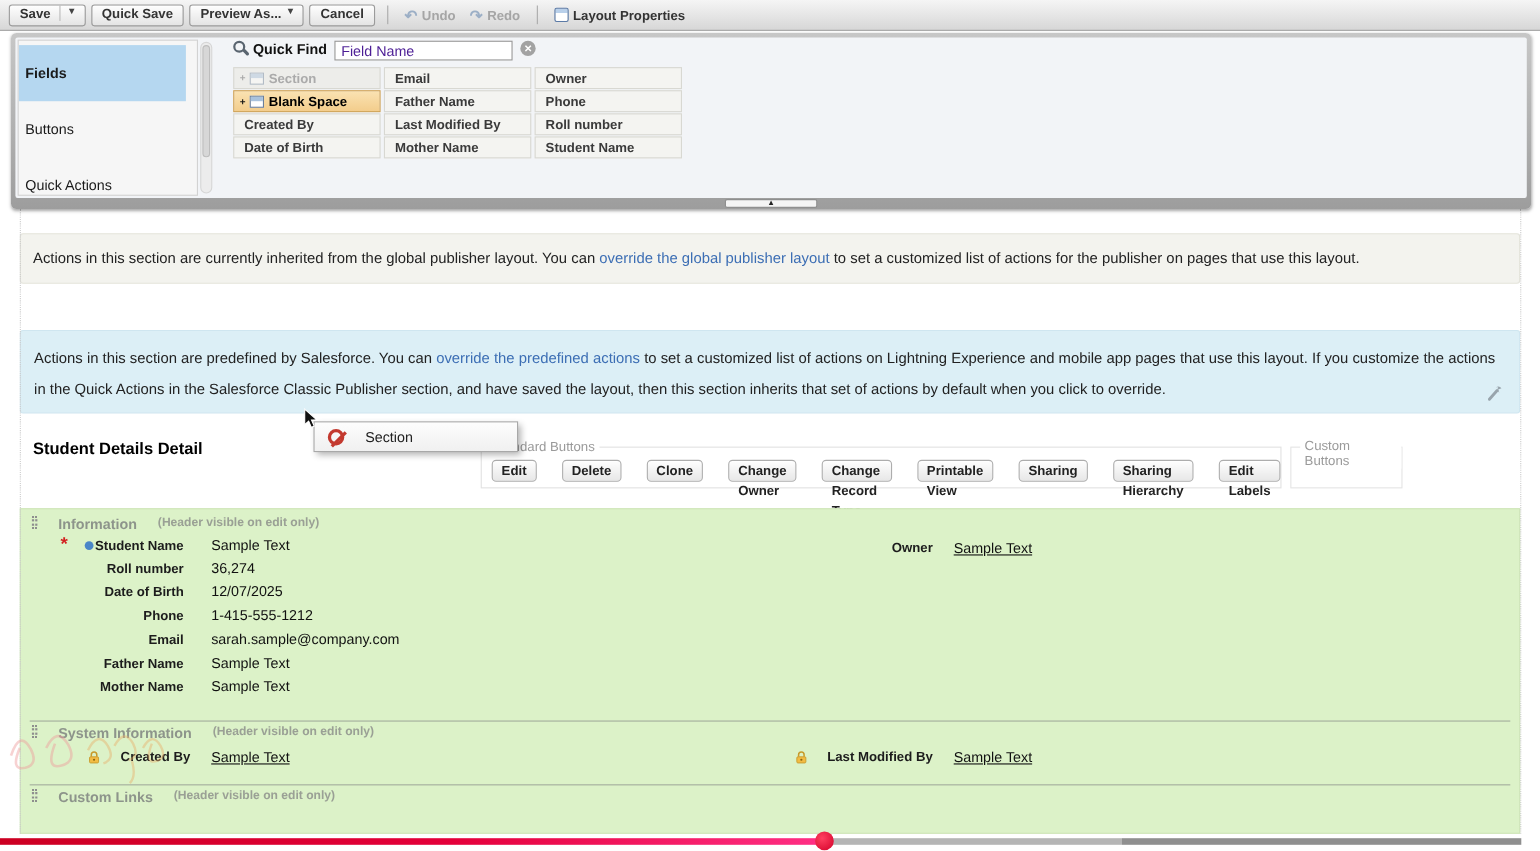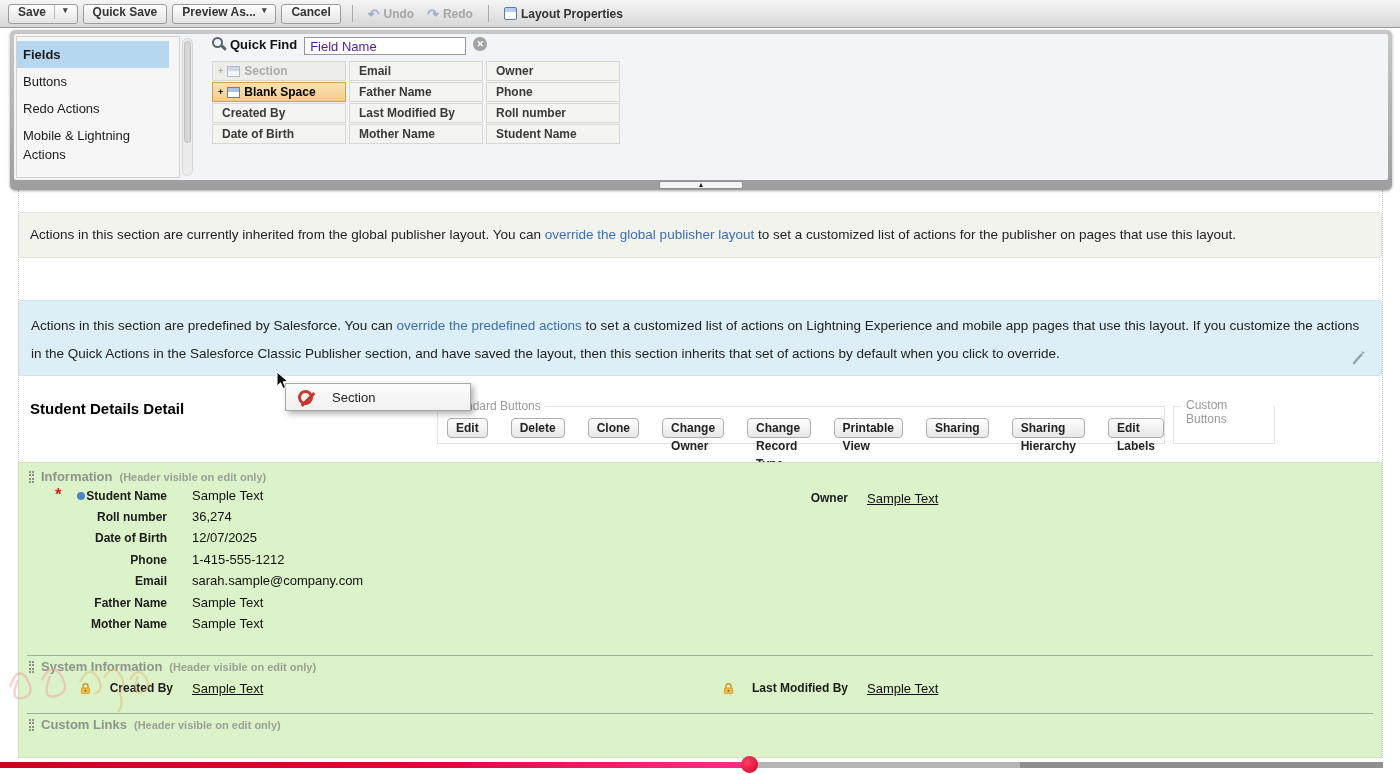--- a/index.html
+++ b/index.html
@@ -27,21 +27,21 @@
   
   .panel{position:absolute;left:10px;top:30px;width:1382px;height:160px;z-index:20;
     background:linear-gradient(#c7c7c7,#9d9d9d);border-radius:5px;box-shadow:0 1px 3px rgba(0,0,0,.35)}
   .panel-in{position:absolute;left:4px;top:4px;right:4px;bottom:10px;background:#f2f4f7;border-radius:2px;overflow:hidden}
   .pill{position:absolute;left:50%;transform:translateX(-50%);bottom:1px;width:84px;height:8px;
     background:#f4f4f4;border:1px solid #8f8f8f;border-radius:2px;text-align:center}
   .pill span{display:block;font-size:7px;line-height:6px;color:#222}
 
   .sidebar{position:absolute;left:2px;top:2px;width:164px;height:142px;background:#f6f6f6;
     border:1px solid #d2d2d2;overflow:hidden;padding-top:4px}
-  .sb-item{font:13px/19px "Liberation Sans",sans-serif;color:#1a1a1a;padding:4px 6px;white-space:normal;width:152px}
+  .sb-item{font:13px/19px "Liberation Sans",sans-serif;color:#1a1a1a;padding:16px 6px;white-space:normal;width:152px}
   .sb-item.sel{background:#b5d7f0;font-weight:bold}
   .sb-scroll{position:absolute;left:168px;top:4px;width:11px;height:138px;background:#ececec;border:1px solid #d6d6d6;border-radius:6px}
   .sb-thumb{position:absolute;left:1px;top:2px;width:7px;height:102px;background:#d7d7d7;border:1px solid #bdbdbd;border-radius:5px}
 
   .qf{position:absolute;left:198px;top:3px;height:22px;display:flex;align-items:flex-start;gap:7px}
   .mag{width:11px;height:11px;border:2px solid #5a6570;border-radius:50%;position:relative;flex:0 0 auto}
   .mag::after{content:'';position:absolute;width:7px;height:3px;background:#5a6570;transform:rotate(45deg);right:-6px;bottom:-3px;border-radius:2px}
   .qf-label{font:bold 13px "Liberation Sans",sans-serif;color:#111}
   .qf-input{width:162px;height:18px;border:1px solid #969696;font:13px "Liberation Sans",sans-serif;color:#4c1d95;padding:0 5px;background:#fff}
   .qf-clear{width:14px;height:14px;border-radius:50%;background:#a2a2a2;color:#fff;font:bold 9px/14px "Liberation Sans",sans-serif;text-align:center}
@@ -79,21 +79,21 @@
   
   .ghostbox{position:absolute;left:285px;top:383px;width:186px;height:28px;z-index:40;
     background:linear-gradient(#fdfdfd,#f0f0f0);border:1px solid #a8a8a8;box-shadow:3px 3px 6px rgba(0,0,0,.30);
     display:flex;align-items:center;padding-left:12px;gap:19px;font:13px "Liberation Sans",sans-serif;color:#222}
   .nodrop{width:15px;height:15px;border:3px solid #c3392f;border-radius:50%;position:relative;flex:0 0 auto}
   .nodrop::after{content:'';position:absolute;left:-2px;top:5px;width:18px;height:3px;background:#c3392f;transform:rotate(-45deg)}
   .cursor{position:absolute;left:276px;top:371px;z-index:41}
 
   
   .green{position:absolute;left:18px;top:462px;width:1364px;height:296px;background:#dcf2c8;border:1px solid #cfe5ba}
-  .sec-head{position:absolute;display:flex;align-items:center;gap:7px}
+  .sec-head{position:absolute;display:flex;align-items:flex-start;gap:19px}
   .grip{width:5px;height:12px;border-left:2px dotted #8e8e8e;border-right:2px dotted #8e8e8e}
   .sec-title{font:bold 13px "Liberation Sans",sans-serif;color:#8d948b}
   .sec-note{font:bold 11px "Liberation Sans",sans-serif;color:#9aa095}
   .frow{position:absolute;left:20px;display:flex;align-items:baseline;height:20px}
   .flabel{width:128px;text-align:right;font:bold 12px "Liberation Sans",sans-serif;color:#1c1c1c}
   .fvalue{margin-left:25px;font:13px "Liberation Sans",sans-serif;color:#111}
   .ulink{text-decoration:underline}
   .req-star{position:absolute;left:36px;top:22px;font:bold 17px "Liberation Sans",sans-serif;color:#d21f1f}
   .ctrl-dot{position:absolute;left:58px;top:29px;width:8px;height:8px;border-radius:50%;background:#4a86c8}
   .rrow{position:absolute;display:flex;align-items:center;height:20px}
@@ -227,21 +227,21 @@
       <span class="sec-note">(Header visible on edit only)</span>
     </div>
   </div>
 
   <div class="panel">
     <div class="panel-in">
 
       <div class="sidebar">
         <div class="sb-item sel">Fields</div>
         <div class="sb-item">Buttons</div>
-        <div class="sb-item">Redo Actions</div>
+        <div class="sb-item">Quick Actions</div>
         <div class="sb-item">Mobile &amp; Lightning Actions</div>
         <div class="sb-item">Expanded Lookups</div>
         <div class="sb-item">Related Lists</div>
         <div class="sb-item">Report Charts</div>
       </div>
       <div class="sb-scroll">
         <div class="sb-thumb"></div>
       </div>
 
       <div class="qf">

